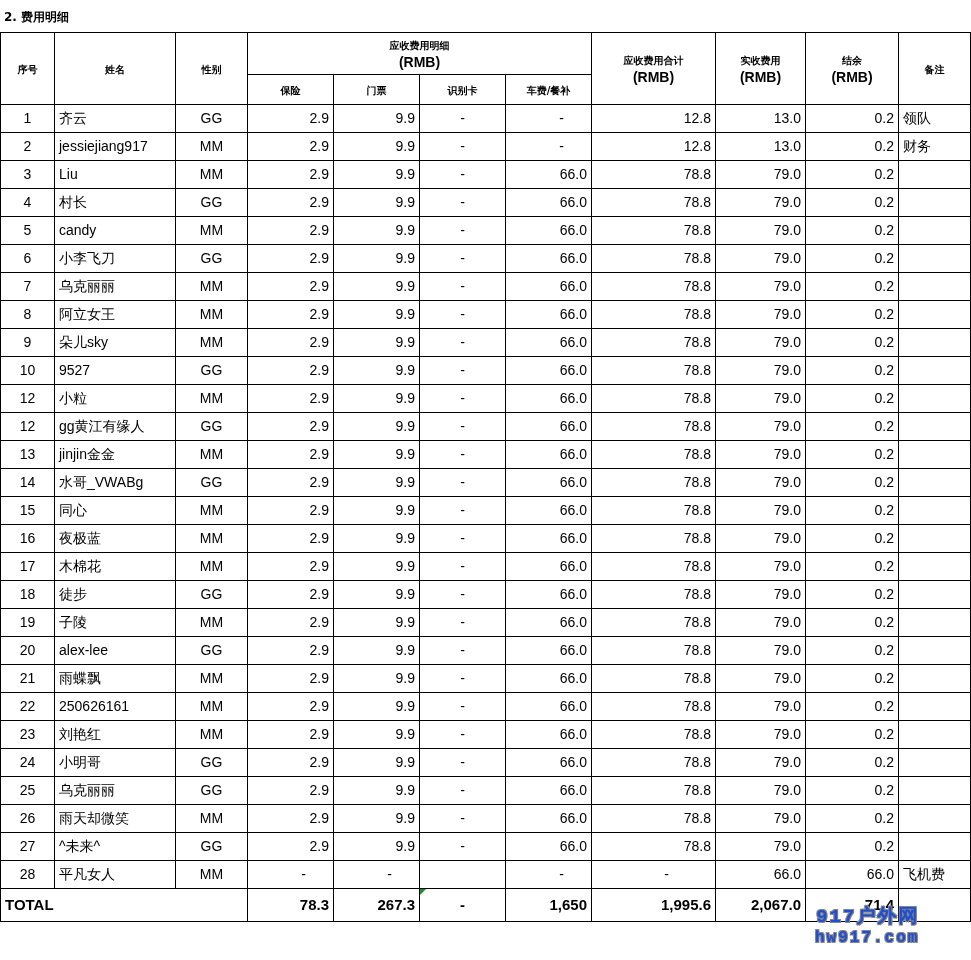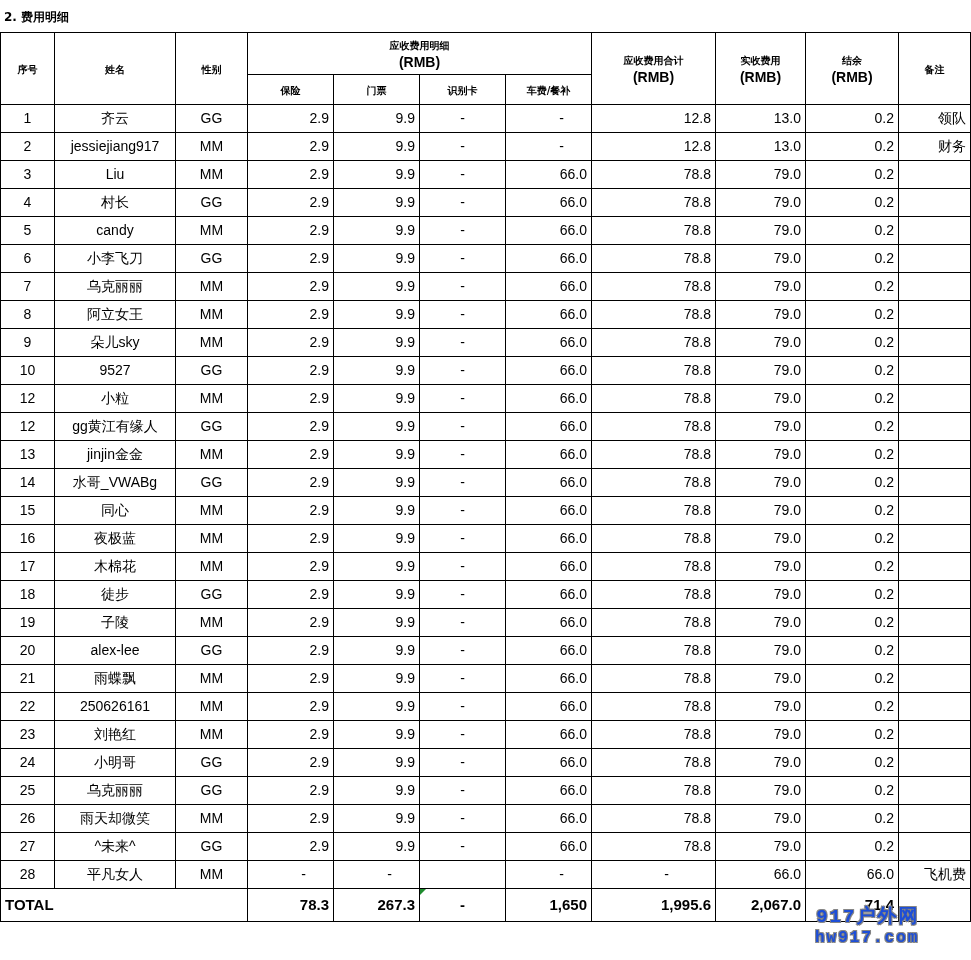--- a/index.html
+++ b/index.html
@@ -30,22 +30,22 @@
       font-weight: bold; font-size: 14px;
       text-align: center; vertical-align: middle;
       line-height: 17px;
     }
     th .zh { font-family: "DejaVu Sans", sans-serif; font-size: 10px; }
     tr.h1 th { height: 41px; }
     tr.h2 th { height: 29px; }
     tr.row td { height: 27px; line-height: 27px; }
     td.c { text-align: center; }
     td.r { text-align: right; }
-    td.l { text-align: center; padding-left: 2px; }
-    td.note { text-align: right; padding-left: 3px; border-right: 1px solid #000; }
+    td.l { text-align: left; padding-left: 2px; }
+    td.note { text-align: left; padding-left: 3px; border-right: 1px solid #000; }
     tr.total td { height: 32px; font-weight: bold; font-size: 15px; line-height: 32px; }
     tr.total td.lbl { text-align: left; }
     tr.total td.noright { border-right: none; }
     tr.total td.blank { border: none; border-top: 1px solid #000; border-bottom: 1px solid #000;}
     .green-mark { position: relative; }
     .green-mark::before {
       content: ""; position: absolute; left: 0; top: 0;
       width: 0; height: 0;
       border-top: 6px solid #1f8c2e; border-right: 6px solid transparent;
     }

